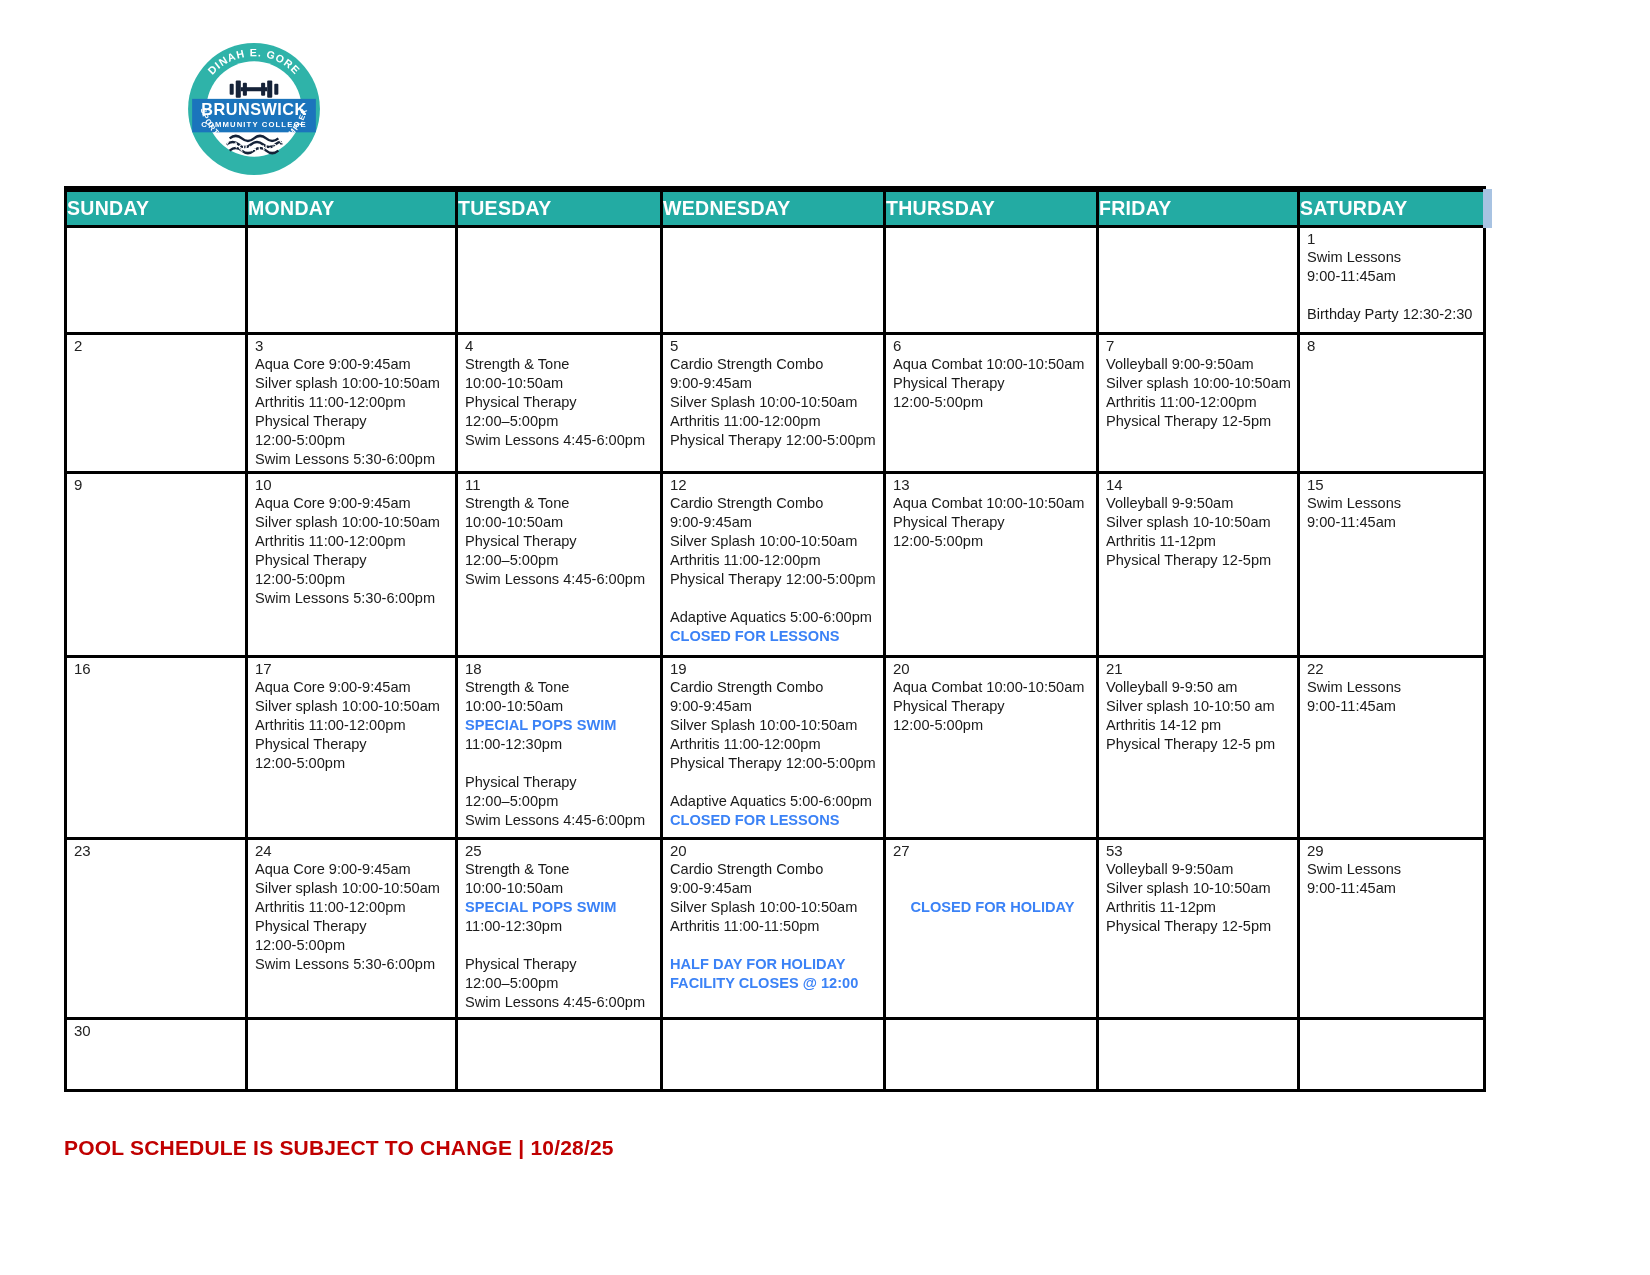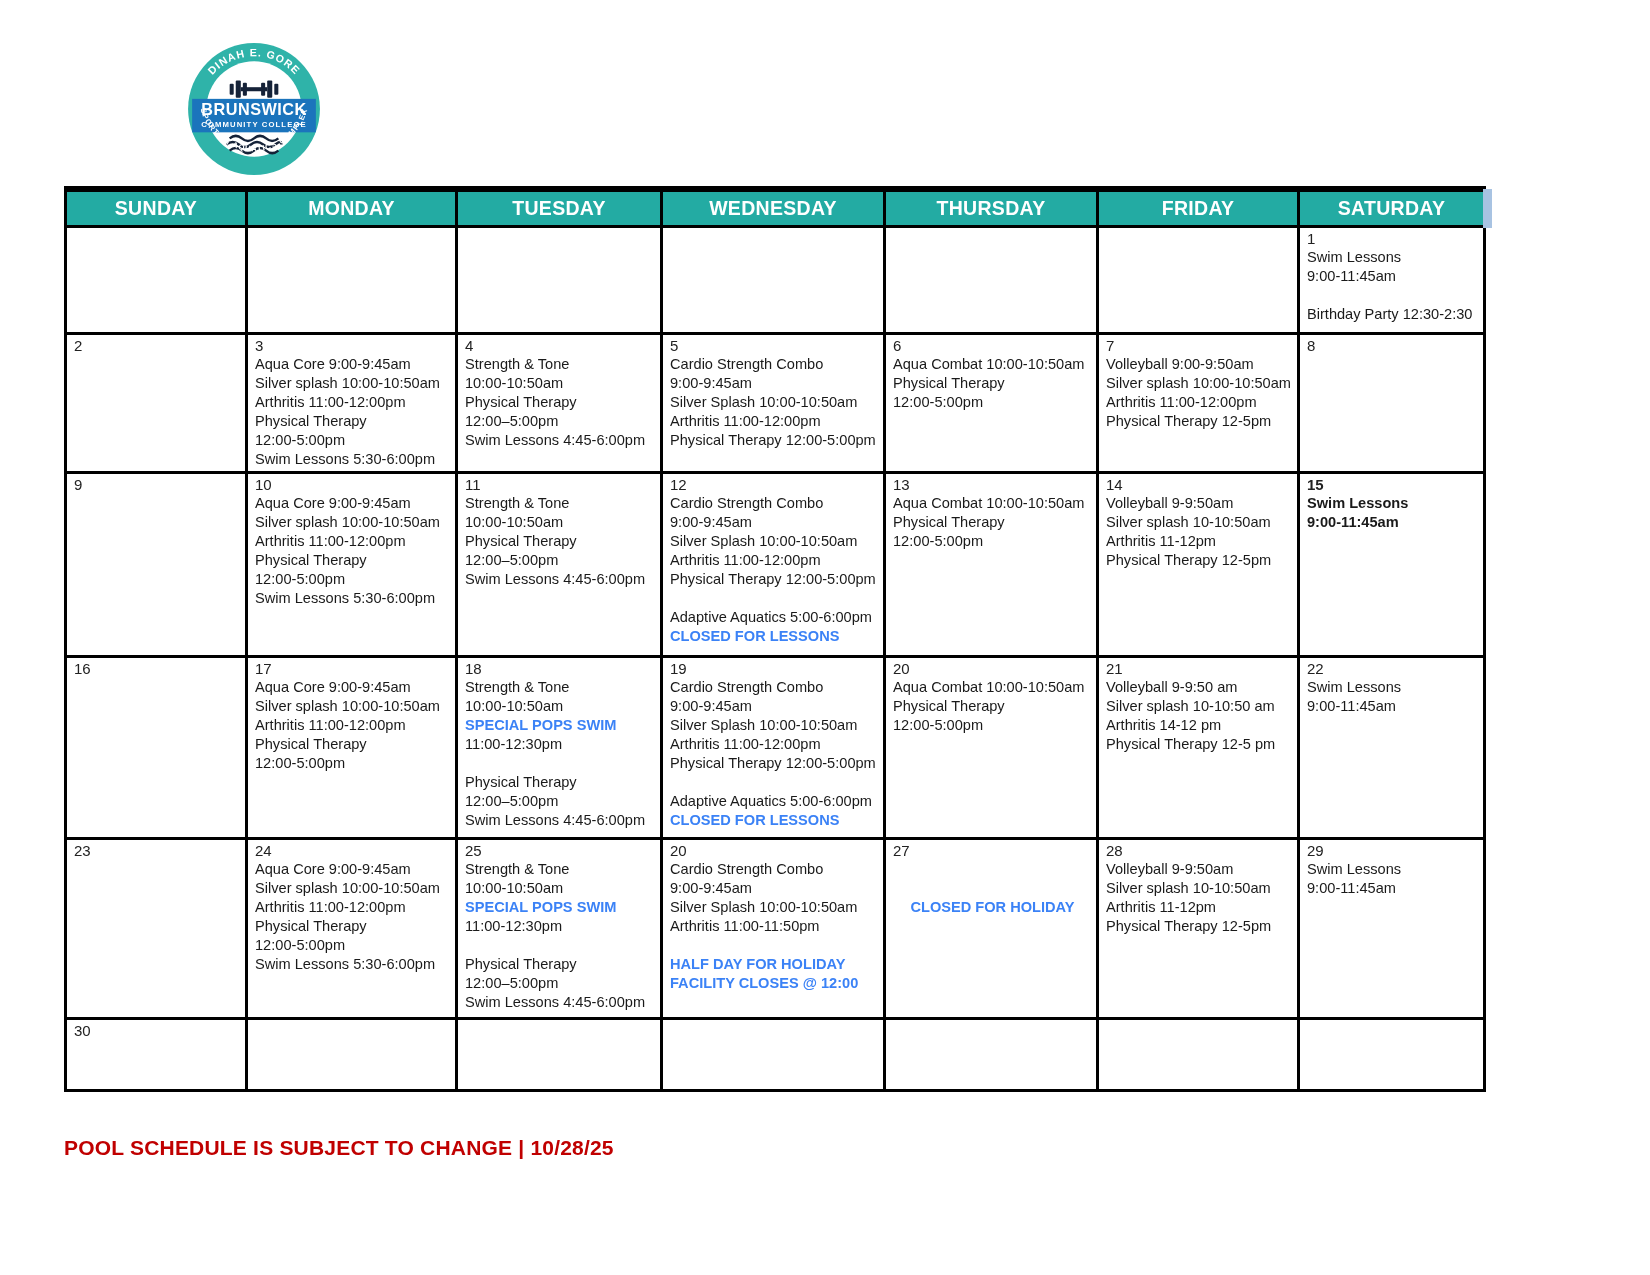--- a/index.html
+++ b/index.html
@@ -26,21 +26,21 @@
   .title-block{position:absolute;left:0;right:70px;top:48px;text-align:center;}
   .page-title{font-size:37px;font-weight:bold;letter-spacing:.5px;}
   .page-subtitle{font-size:25px;font-weight:bold;margin-top:12px;}
   
   .cal-wrap{position:relative;width:1419px;margin-left:64px;}
   table.calendar{border-collapse:collapse;table-layout:fixed;width:1419px;}
   table.calendar th{
     background:var(--header-teal,#23ABA3);
     color:#fff;font-size:19.5px;font-weight:bold;letter-spacing:.3px;
     height:33px;border:3px solid #000;border-top:6px solid #000;
-    padding:0;text-align:center;vertical-align:middle;
+    padding:0;text-align:left;vertical-align:middle;
   }
   table.calendar td{
     border:3px solid #000;vertical-align:top;
     padding:2px 4px 2px 7px;overflow:hidden;
   }
   .date-num{font-size:15px;line-height:18px;color:#222;}
   .cell-line{font-size:14.6px;line-height:19px;color:#1a1a1a;white-space:nowrap;}
   .cell-line.bold{font-weight:bold;color:#3b82f6;}
   .cell-line.center{text-align:center;white-space:normal;}
   .header-sliver{position:absolute;top:3px;right:-9px;width:9px;height:39px;background:var(--sliver-blue,#A8C3E2);}
@@ -227,21 +227,21 @@
               <div class="cell-line">Physical Therapy</div>
               <div class="cell-line">12:00-5:00pm</div>
             </td>
             <td style="height: 177px;">
               <div class="date-num">14</div>
               <div class="cell-line">Volleyball 9-9:50am</div>
               <div class="cell-line">Silver splash 10-10:50am</div>
               <div class="cell-line">Arthritis 11-12pm</div>
               <div class="cell-line">Physical Therapy 12-5pm</div>
             </td>
-            <td style="height: 177px; font-weight: bold;">
+            <td style="height: 177px;">
               <div class="date-num">15</div>
               <div class="cell-line">Swim Lessons</div>
               <div class="cell-line">9:00-11:45am</div>
             </td>
           </tr>
           <tr>
             <td style="height: 175px;">
               <div class="date-num">16</div>
             </td>
             <td style="height: 175px;">
@@ -327,21 +327,21 @@
               <div class="cell-line bold">HALF DAY FOR HOLIDAY</div>
               <div class="cell-line bold">FACILITY CLOSES @ 12:00</div>
             </td>
             <td style="height: 173px;">
               <div class="date-num">27</div>
               <div class="cell-line">&nbsp;</div>
               <div class="cell-line">&nbsp;</div>
               <div class="cell-line bold center">CLOSED FOR HOLIDAY</div>
             </td>
             <td style="height: 173px;">
-              <div class="date-num">28</div>
+              <div class="date-num">53</div>
               <div class="cell-line">Volleyball 9-9:50am</div>
               <div class="cell-line">Silver splash 10-10:50am</div>
               <div class="cell-line">Arthritis 11-12pm</div>
               <div class="cell-line">Physical Therapy 12-5pm</div>
             </td>
             <td style="height: 173px;">
               <div class="date-num">29</div>
               <div class="cell-line">Swim Lessons</div>
               <div class="cell-line">9:00-11:45am</div>
             </td>

